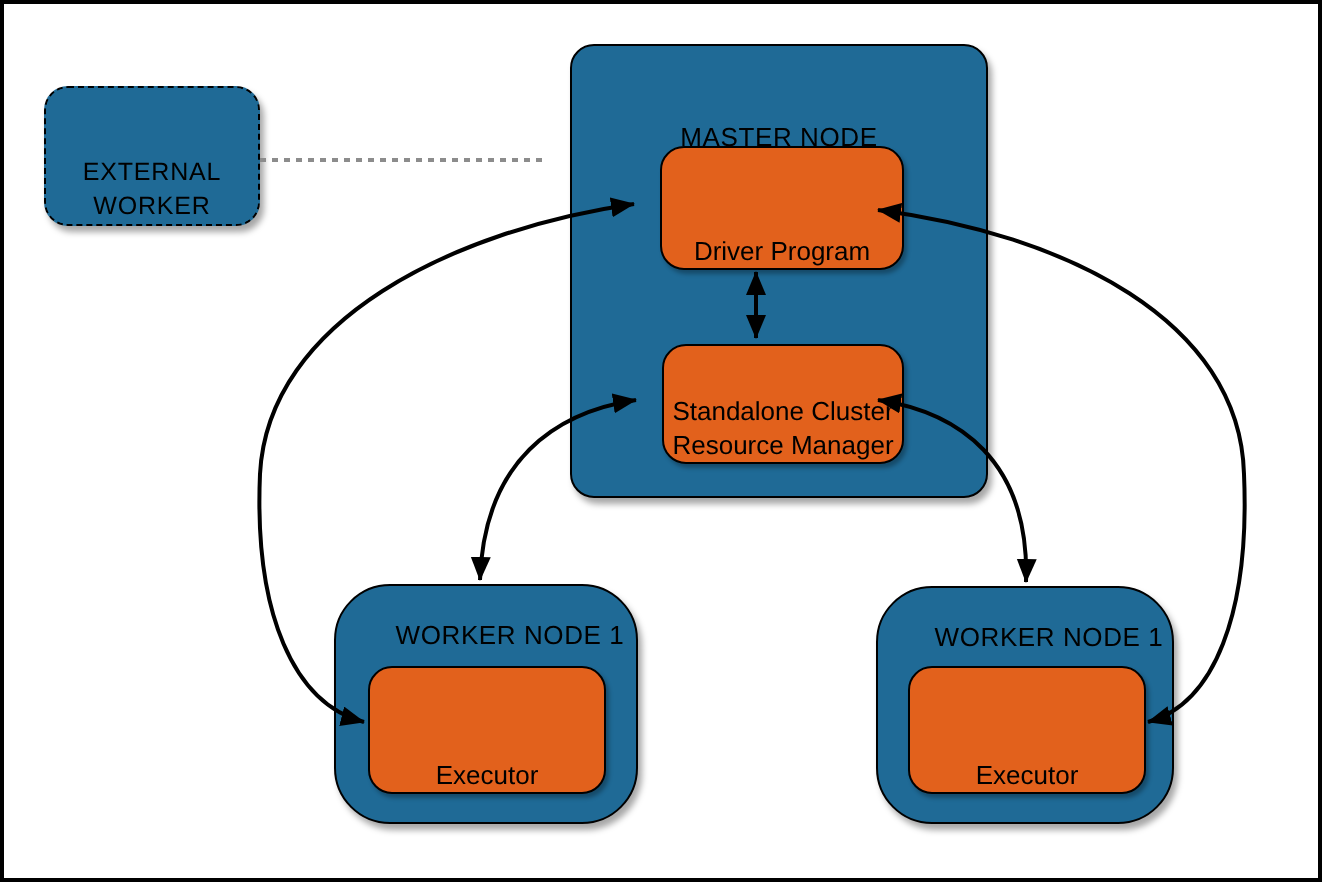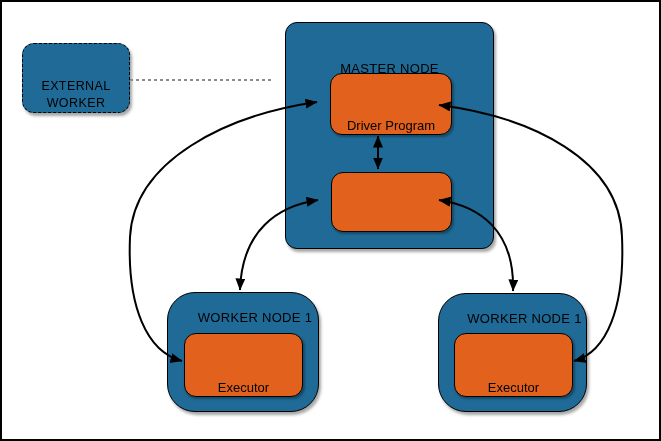--- a/index.html
+++ b/index.html
@@ -98,20 +98,22 @@
   </div>
 
   <div class="shape blue-node master-node">
     <div class="node-label">MASTER NODE</div>
 
     <div class="shape orange-box driver-box">
       <div>Driver Program</div>
     </div>
 
     <div class="shape orange-box manager-box">
+      <div>Standalone Cluster</div>
+      <div>Resource Manager</div>
     </div>
   </div>
 
   <div class="shape blue-node worker-node worker-node-left">
     <div class="node-label">WORKER NODE 1</div>
     <div class="shape orange-box executor-box">
       <div>Executor</div>
     </div>
   </div>
 

